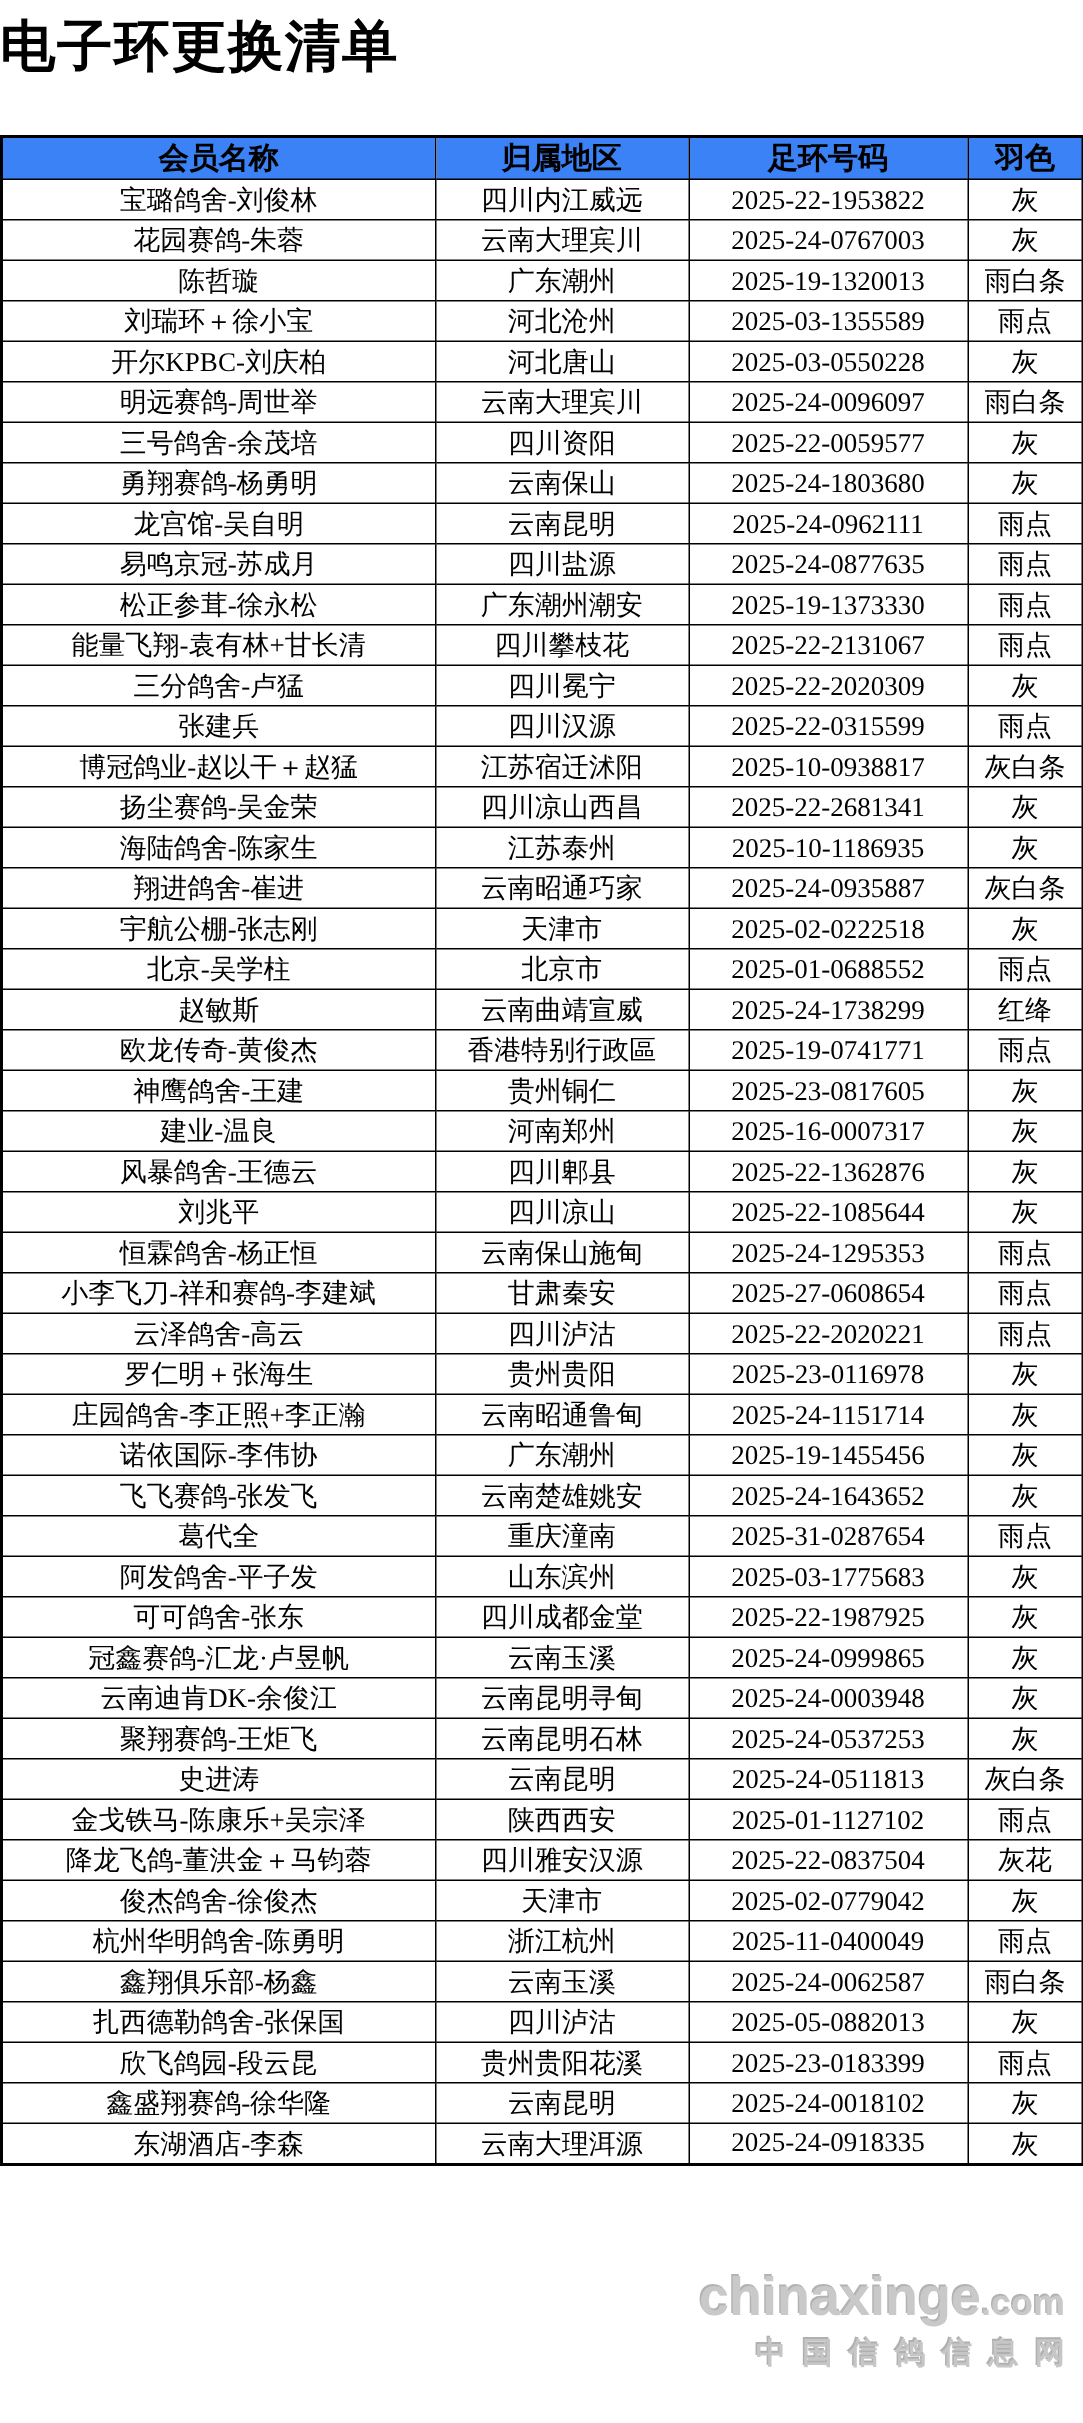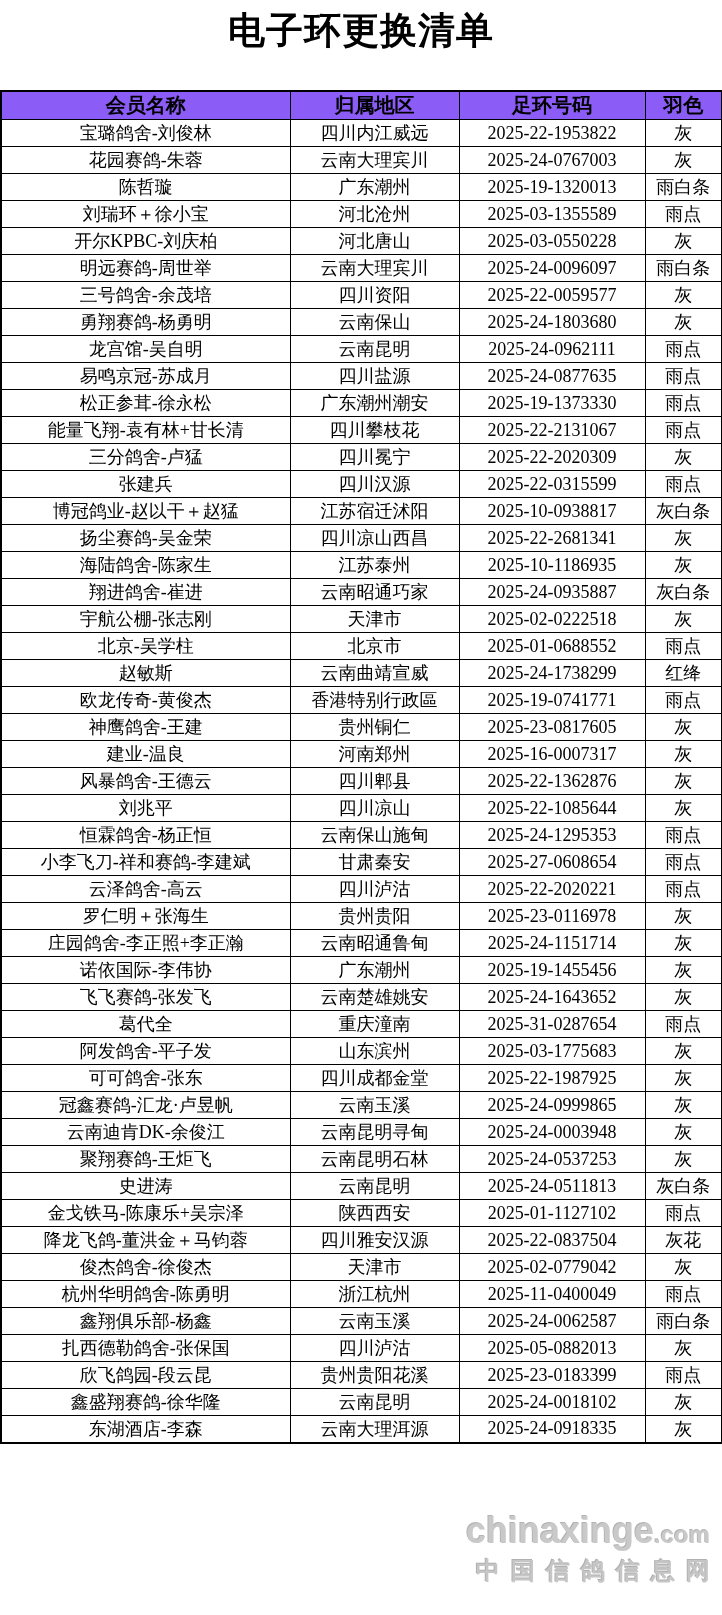--- a/index.html
+++ b/index.html
@@ -3,51 +3,51 @@
 <meta charset="utf-8">
 <style>
   * { margin:0; padding:0; box-sizing:border-box; }
   html,body { background:#ffffff; }
   body {
     width:722px; height:1615px; position:relative;
     font-family:"Liberation Serif", serif; color:#000;
   }
   .page-title {
     position:absolute; top:6px; left:0; width:722px;
-    text-align:center; font-size:37px; font-weight:bold; letter-spacing:1px;
+    text-align:left; font-size:37px; font-weight:bold; letter-spacing:1px;
   }
   table.ring-table {
     position:absolute; top:90px; left:0;
     border-collapse:collapse; table-layout:fixed; width:721px;
     border:2px solid #000;
   }
   .ring-table th, .ring-table td {
     border:1px solid #000; text-align:center; vertical-align:middle;
     overflow:hidden; white-space:nowrap; padding:0 1px;
   }
   .ring-table th {
-    background:#8b5cf6; font-size:20px; font-weight:bold; height:28px;
+    background:#3b82f6; font-size:20px; font-weight:bold; height:28px;
   }
   .ring-table td { font-size:18px; height:27px; }
   .watermark {
     position:absolute; top:1513px; right:12px; text-align:right;
     font-family:"Liberation Sans", sans-serif; user-select:none;
   }
   .wm-brand-line { line-height:1; white-space:nowrap; }
   .wm-brand {
     font-size:36px; font-weight:bold; color:#c9c9c9;
     text-shadow:-1px -1px 0 #b3b3b3, 2px 2px 1px #ffffff;
     letter-spacing:0px;
   }
   .wm-suffix {
     font-size:24px; font-weight:bold; color:#c9c9c9;
     text-shadow:-1px -1px 0 #b3b3b3, 2px 2px 1px #ffffff;
   }
   .wm-caption {
-    margin-top:6px; font-size:24px; font-weight:bold; color:#c6c6c6;
+    margin-top:6px; font-size:20px; font-weight:bold; color:#c6c6c6;
     letter-spacing:11px; margin-right:-11px;
     text-shadow:-1px -1px 0 #b0b0b0, 2px 2px 1px #ffffff;
     white-space:nowrap;
   }
 </style>
 </head>
 <body>
 
 <div class="page-title">电子环更换清单</div>
 

